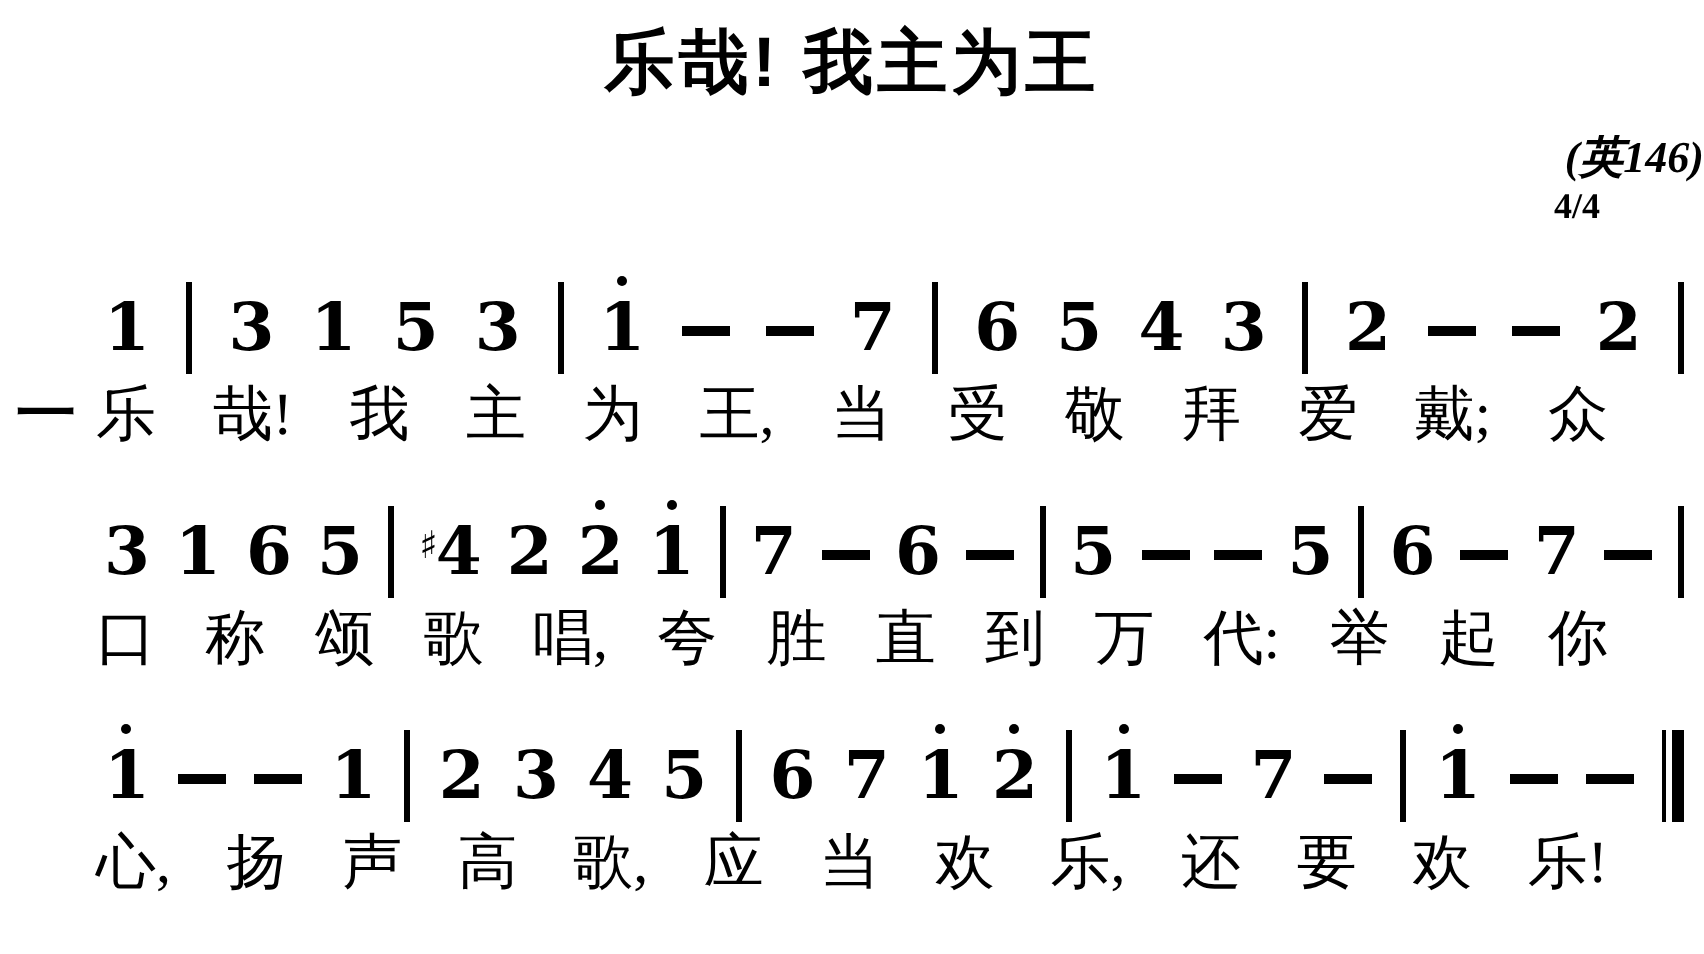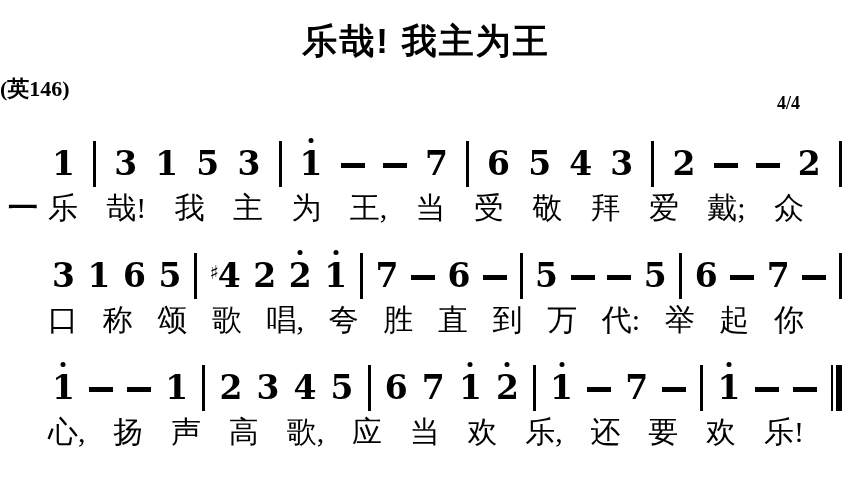--- a/index.html
+++ b/index.html
@@ -6,28 +6,29 @@
   body {
     width:852px; height:477px; overflow:hidden;
     background:#ffffff; color:#000000;
     font-family:"Liberation Serif", serif;
   }
   .page { position:relative; width:852px; height:477px; background:#fff; }
 
   
   .header { position:relative; height:138px; }
   .title {
-    text-align:center; padding-top:18px;
+    text-align:center; padding-top:8px;
     font-size:35px; font-weight:bold; letter-spacing:2px;
     font-family:"Liberation Sans", sans-serif;
   }
   .subtitle {
-    text-align:left; margin-top:9px;
+    text-align:right; margin-top:9px;
     font-size:22px; font-weight:bold;
     font-family:"Liberation Serif", serif;
+    font-style:italic;
   }
   .key {
     position:absolute; left:85px; top:80px;
     font-size:24px; font-weight:bold;
   }
   .time {
     position:absolute; right:52px; top:93px;
     font-size:18px; font-weight:bold;
     font-family:Liberation Serif, serif;
   }

